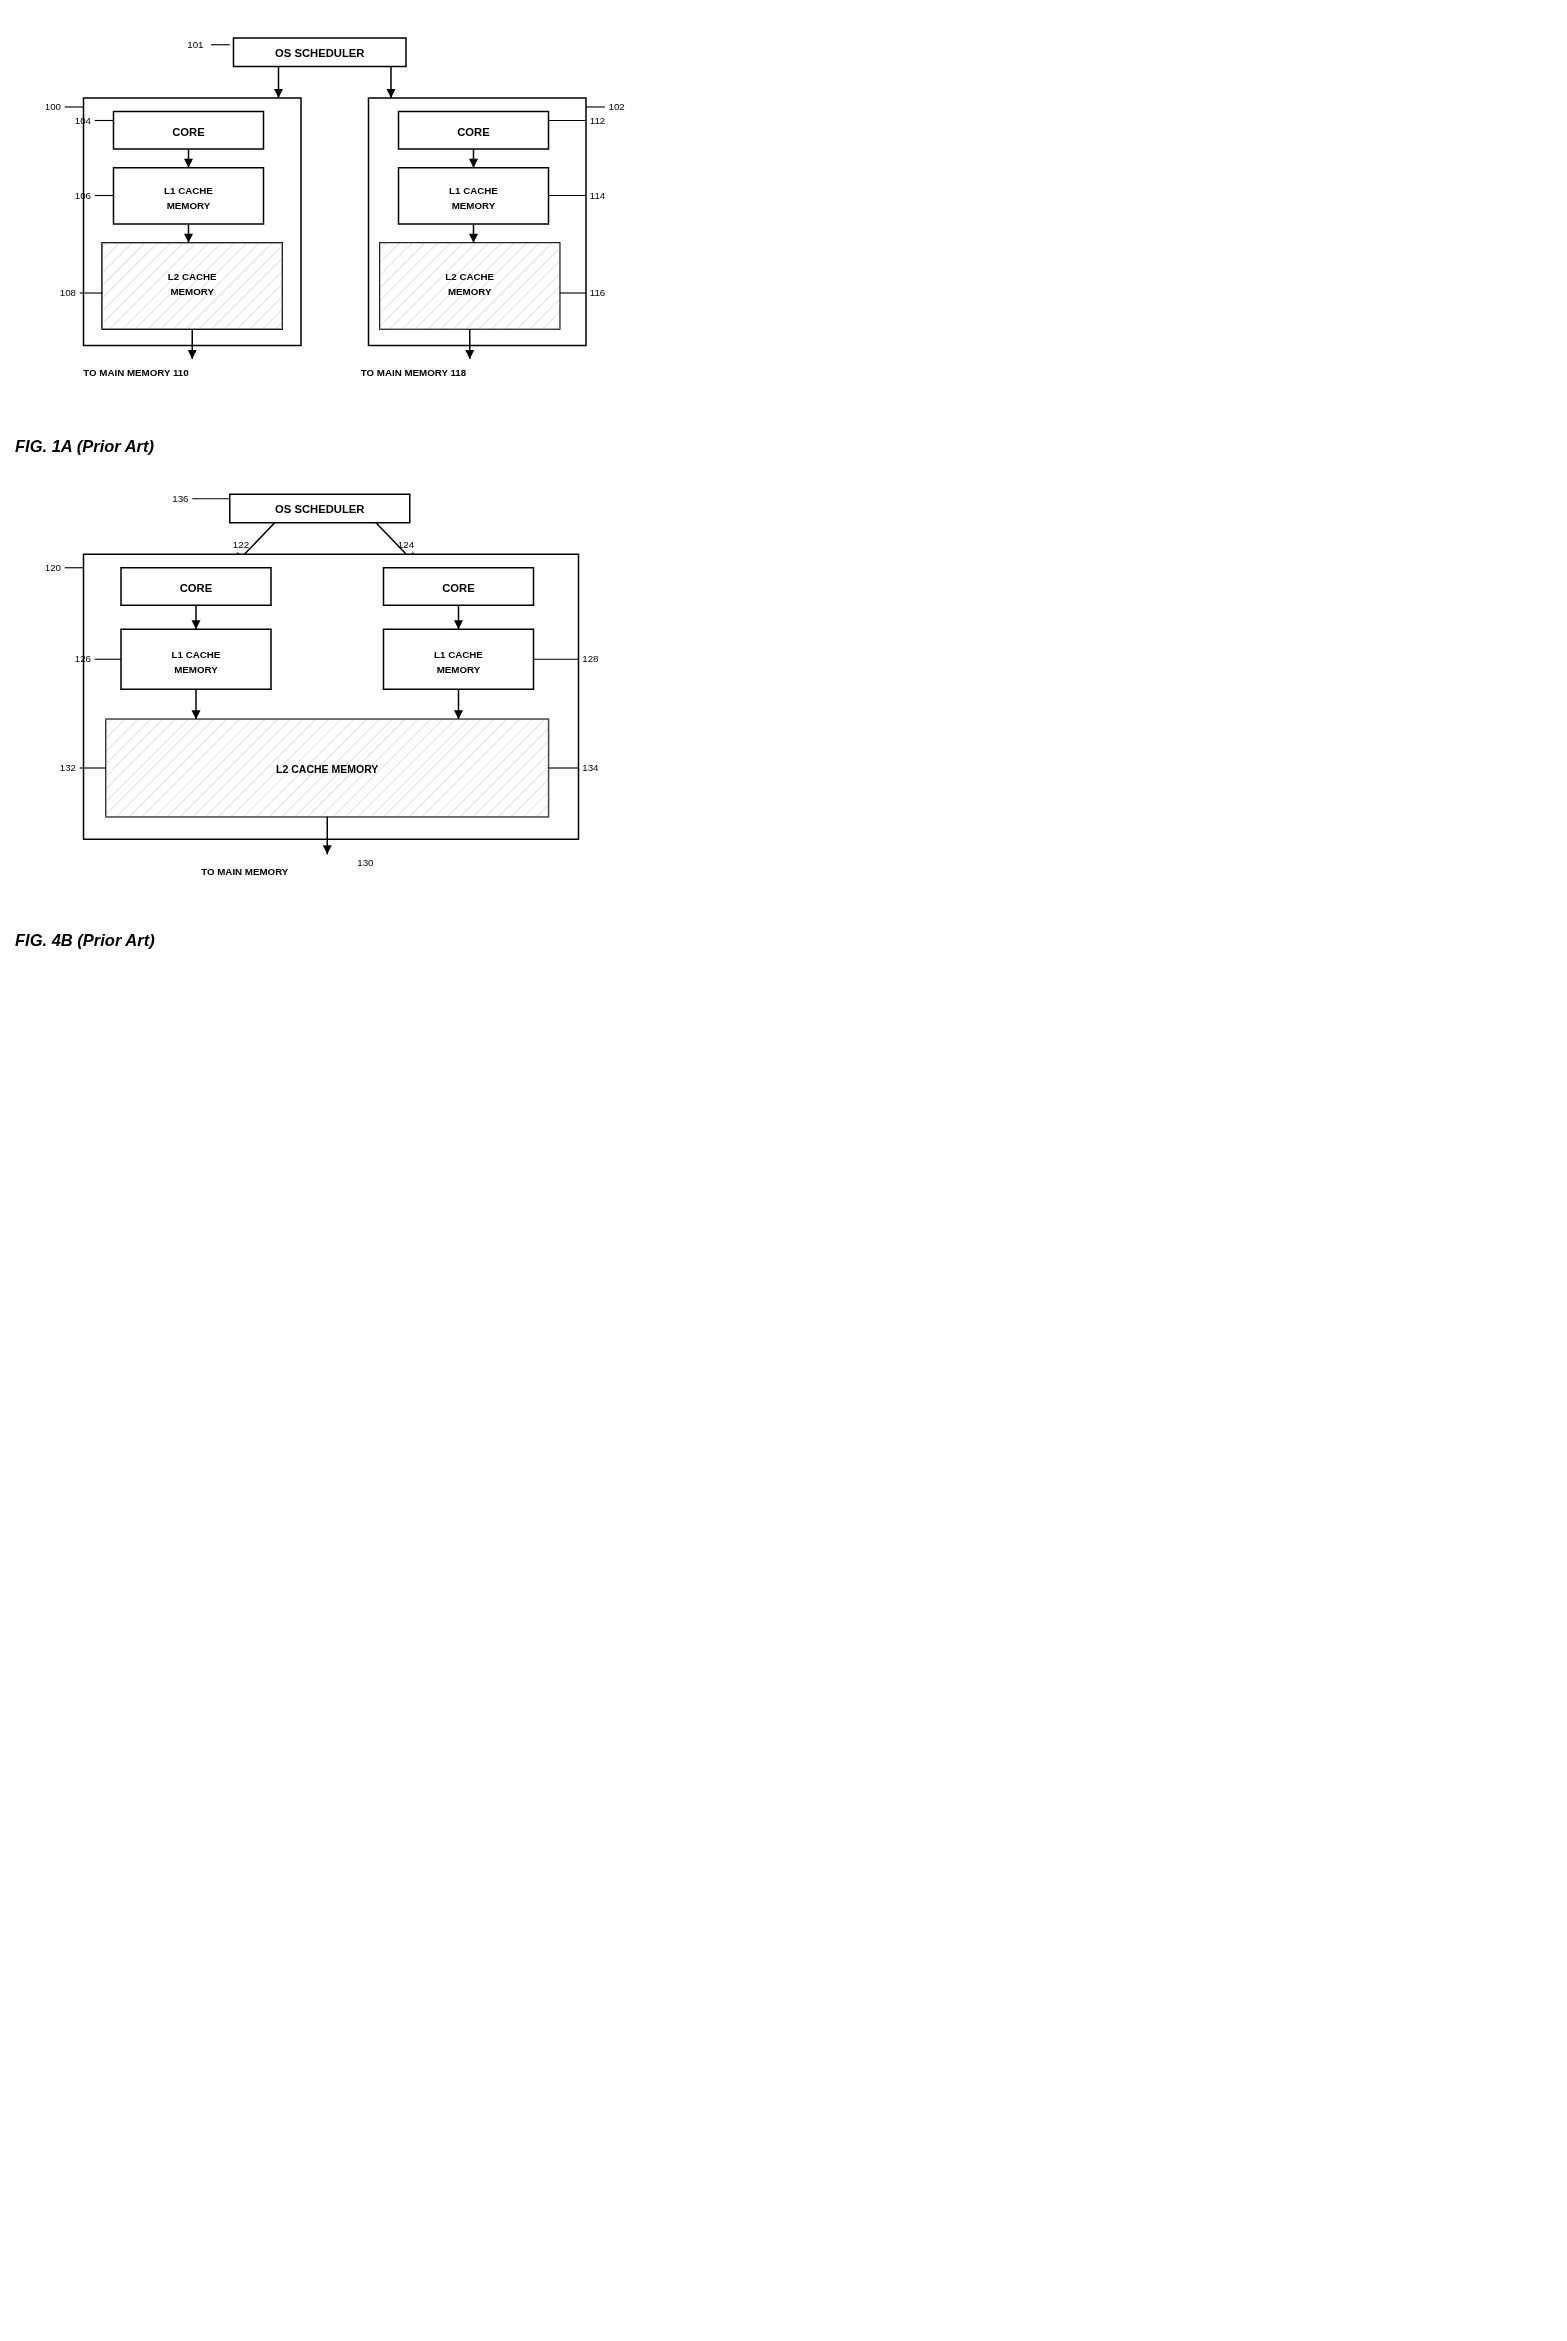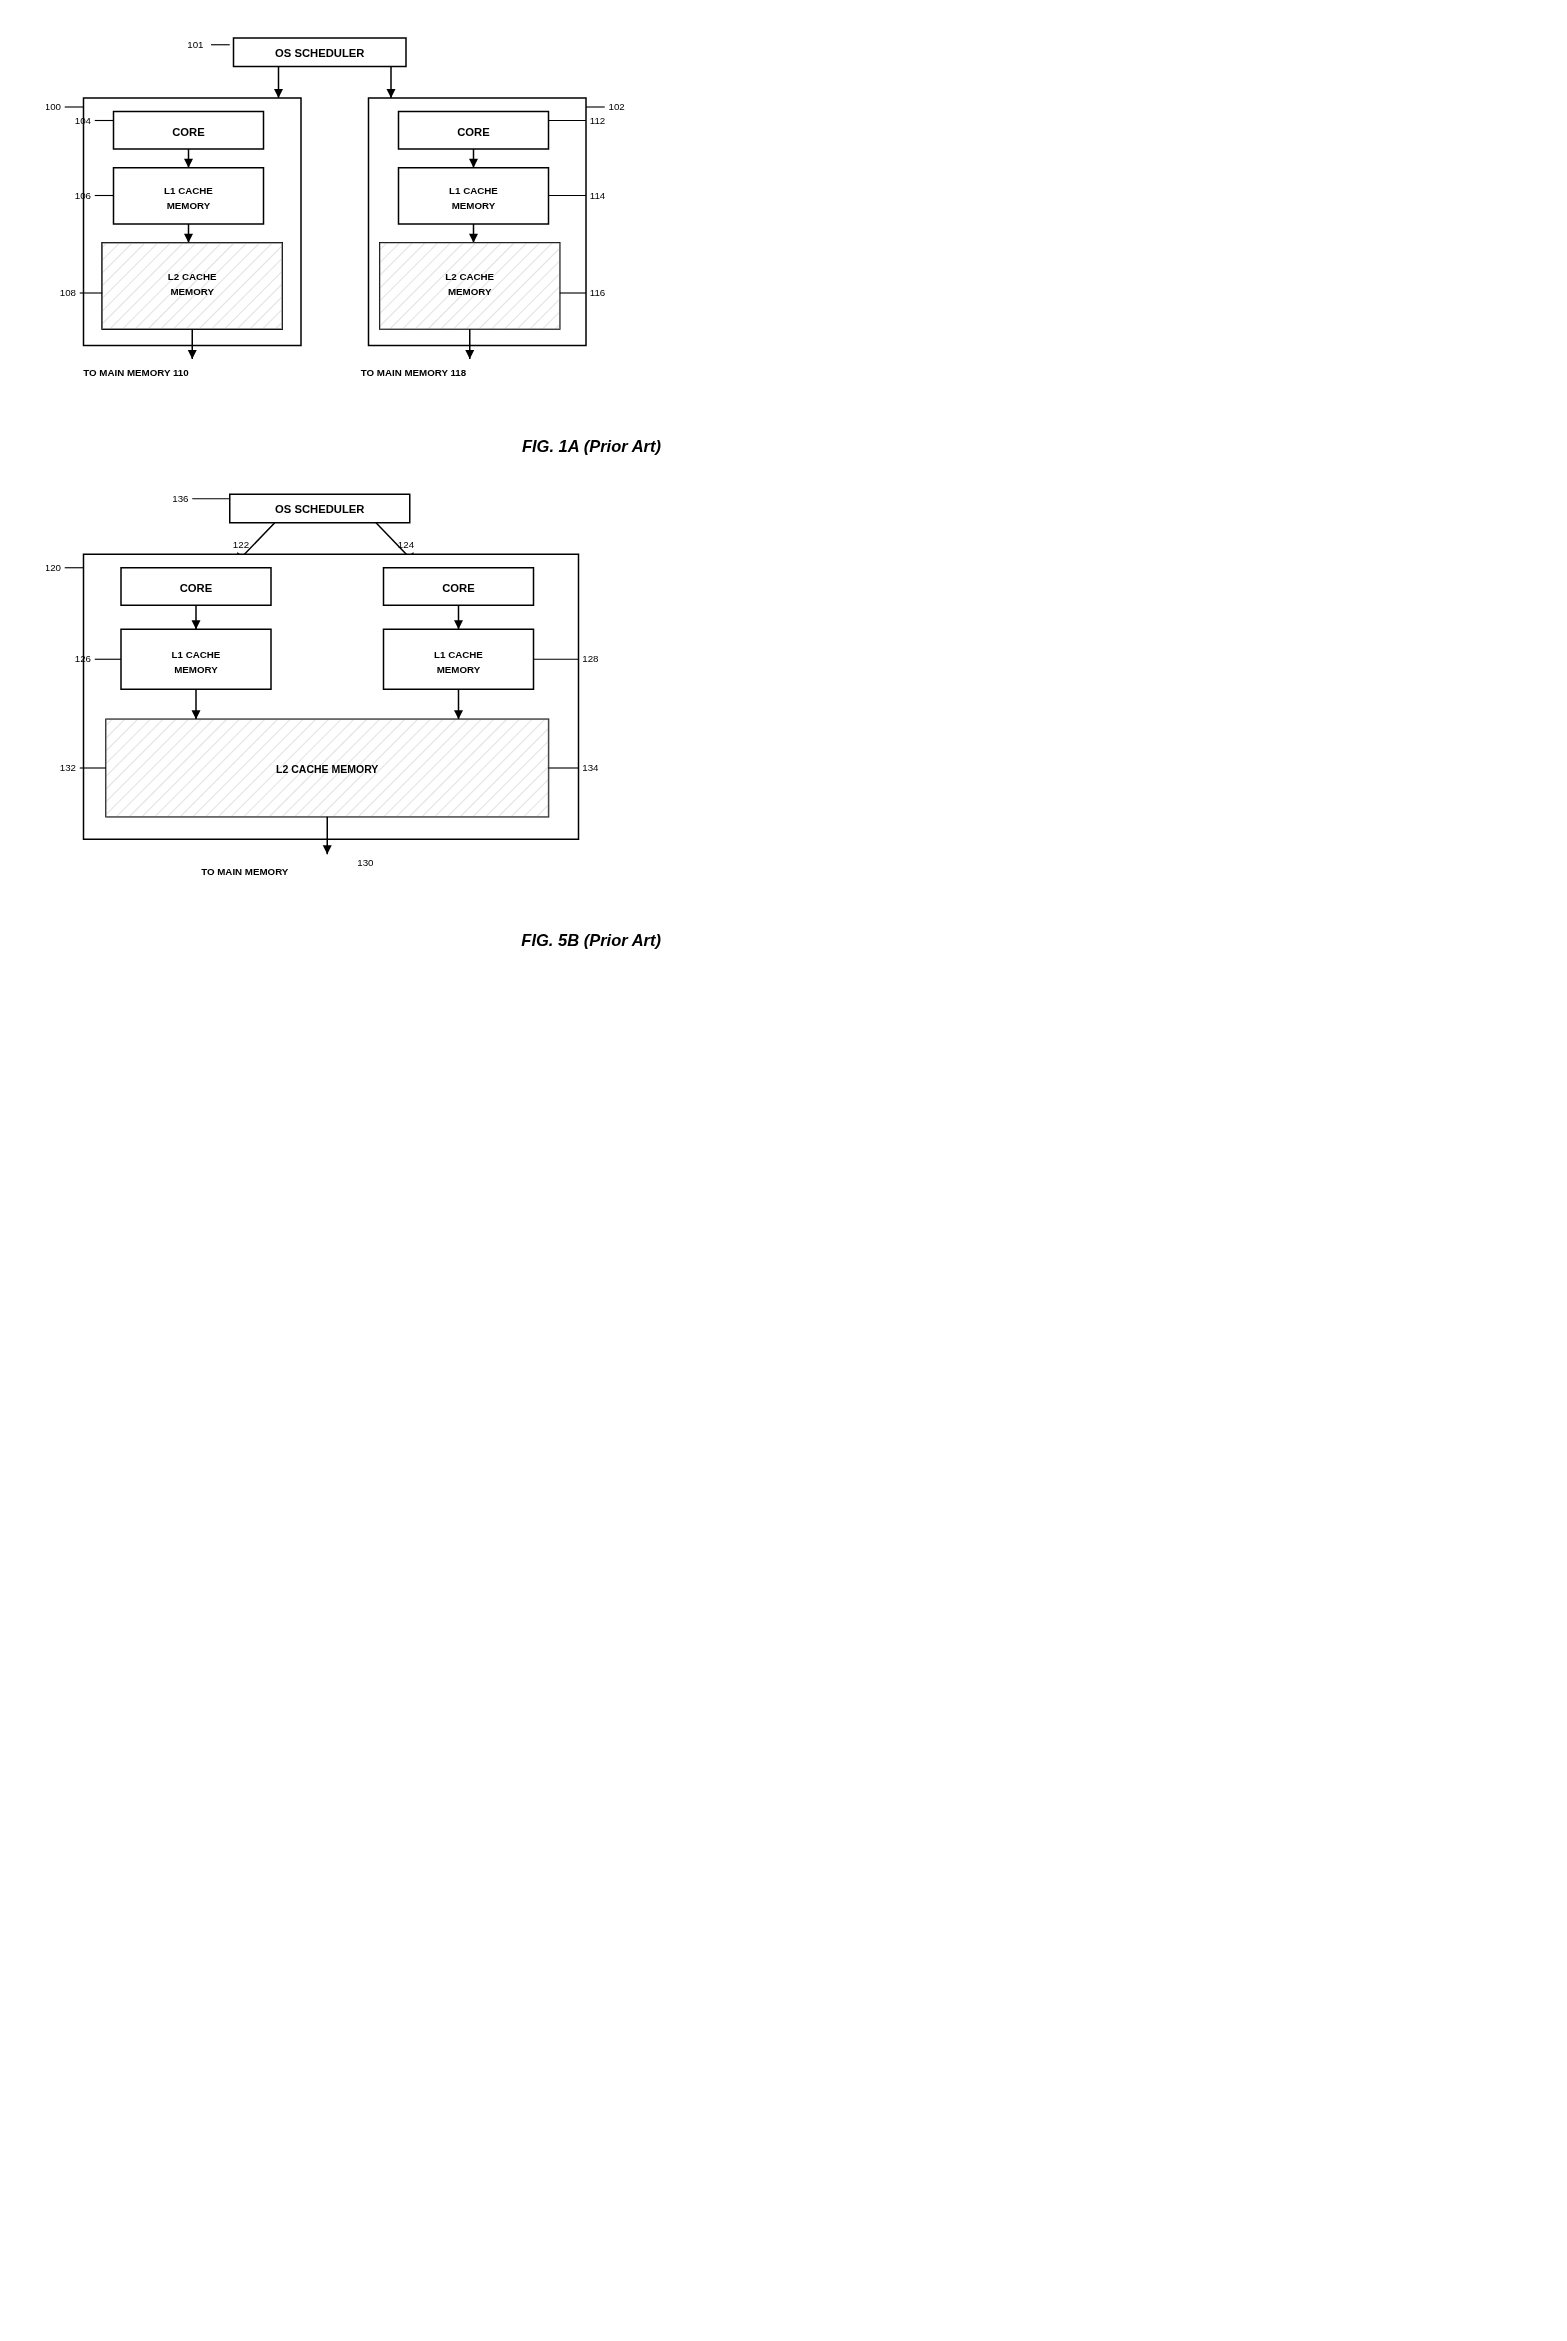--- a/index.html
+++ b/index.html
@@ -16,21 +16,21 @@
       margin: 8px auto;
     }
 
     
     .diagram-svg-container {
       width: 585px;
       margin: 0 auto;
     }
 
     .fig-caption {
-      text-align: right;
+      text-align: left;
       font-size: 16.5px;
       font-style: italic;
       font-weight: bold;
       margin: 6px 0 22.5px 0;
     }
 
     .section {
       margin-bottom: 15px;
     }
   </style>
@@ -213,17 +213,17 @@
 
         <line x1="375" y1="450" x2="375" y2="500" stroke="black" stroke-width="2"></line>
         <polygon points="375,500 369,488 381,488" fill="black"></polygon>
 
         <text x="415" y="515" text-anchor="start" font-size="13">130</text>
 
         <text x="265" y="528" text-anchor="middle" font-size="13" font-weight="bold">TO MAIN MEMORY</text>
 
       </svg>
     </div>
-    <div class="fig-caption">FIG. 5B (Prior Art)</div>
+    <div class="fig-caption">FIG. 4B (Prior Art)</div>
   </div>
 
 </div>
 
 
 </body></html>

